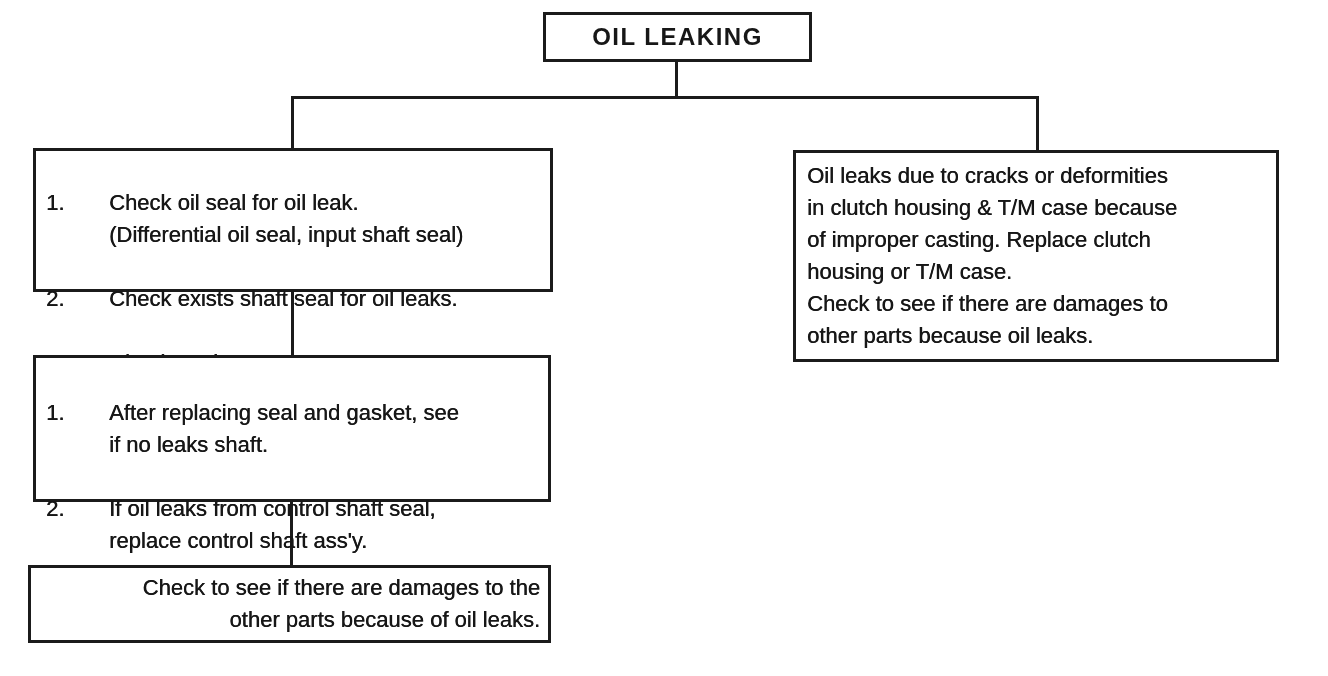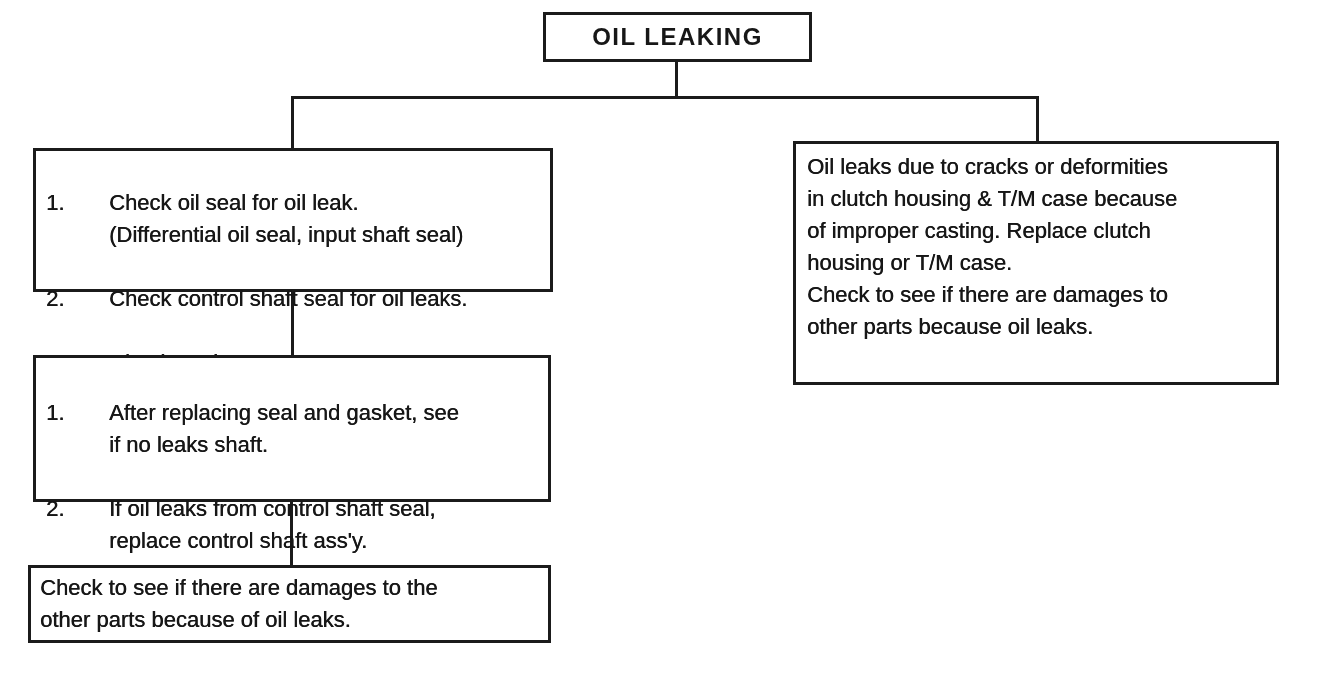--- a/index.html
+++ b/index.html
@@ -84,21 +84,21 @@
 
   <div class="node" style="left:33px; top:148px; width:520px; height:144px;">
     <div class="list body-text">
       <div class="li">
         <span class="num">1.</span>
         <span class="txt">Check oil seal for oil leak.
 (Differential oil seal, input shaft seal)</span>
       </div>
       <div class="li">
         <span class="num">2.</span>
-        <span class="txt">Check control shaft seal for oil leaks.</span>
+        <span class="txt">Check exists shaft seal for oil leaks.</span>
       </div>
       <div class="li">
         <span class="num">3.</span>
         <span class="txt">Check gasket.</span>
       </div>
     </div>
   </div>
 
   <div class="node" style="left:33px; top:355px; width:518px; height:147px;">
     <div class="list body-text" style="padding-top:7px;">
@@ -108,26 +108,26 @@
 if no leaks shaft.</span>
       </div>
       <div class="li">
         <span class="num">2.</span>
         <span class="txt">If oil leaks from control shaft seal,
 replace control shaft ass'y.</span>
       </div>
     </div>
   </div>
 
-  <div class="node" style="left:28px; top:565px; width:523px; height:78px;">
+  <div class="node" style="left:28px; top:565px; width:523px; height:78px;text-align:right;">
     <div class="body-text para-box-pad">Check to see if there are damages to the
 other parts because of oil leaks.</div>
   </div>
 
-  <div class="node" style="left:793px; top:141px; width:486px; height:244px;">
+  <div class="node" style="left:793px; top:150px; width:486px; height:212px;">
     <div class="body-text para-box-pad-right">Oil leaks due to cracks or deformities
 in clutch housing &amp; T/M case because
 of improper casting. Replace clutch
 housing or T/M case.
 Check to see if there are damages to
 other parts because oil leaks.</div>
   </div>
 
 </div>
 

